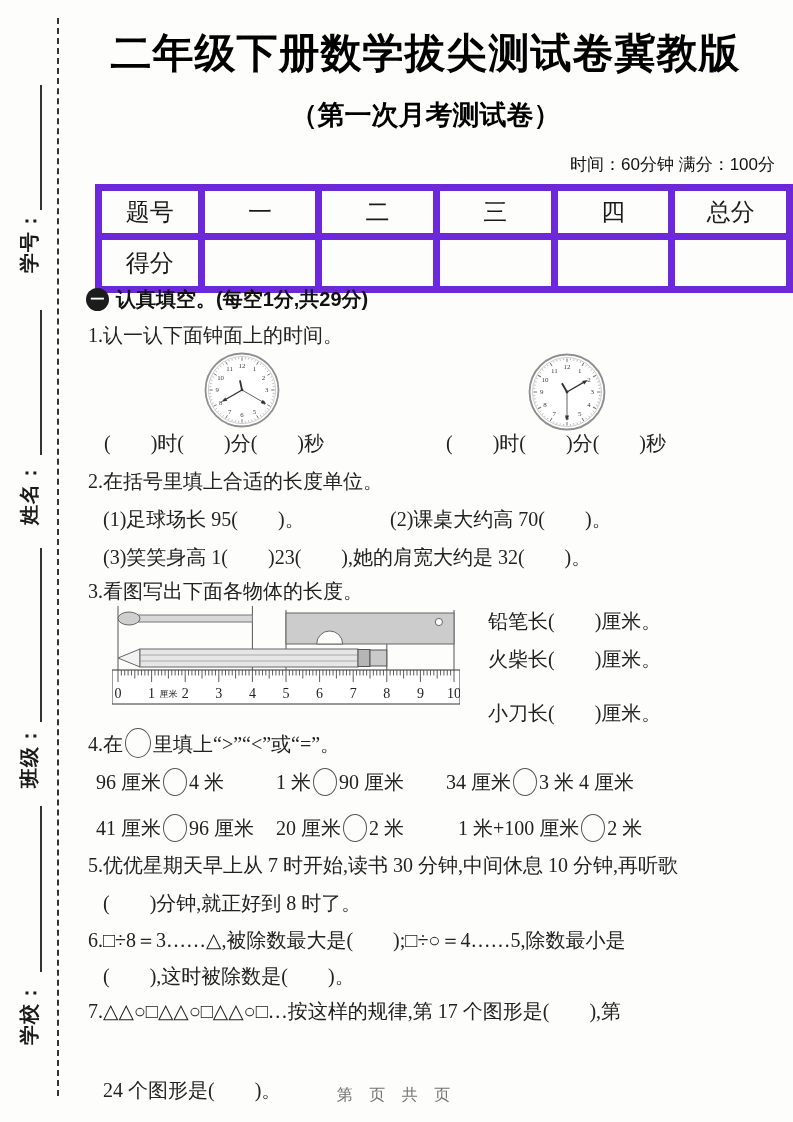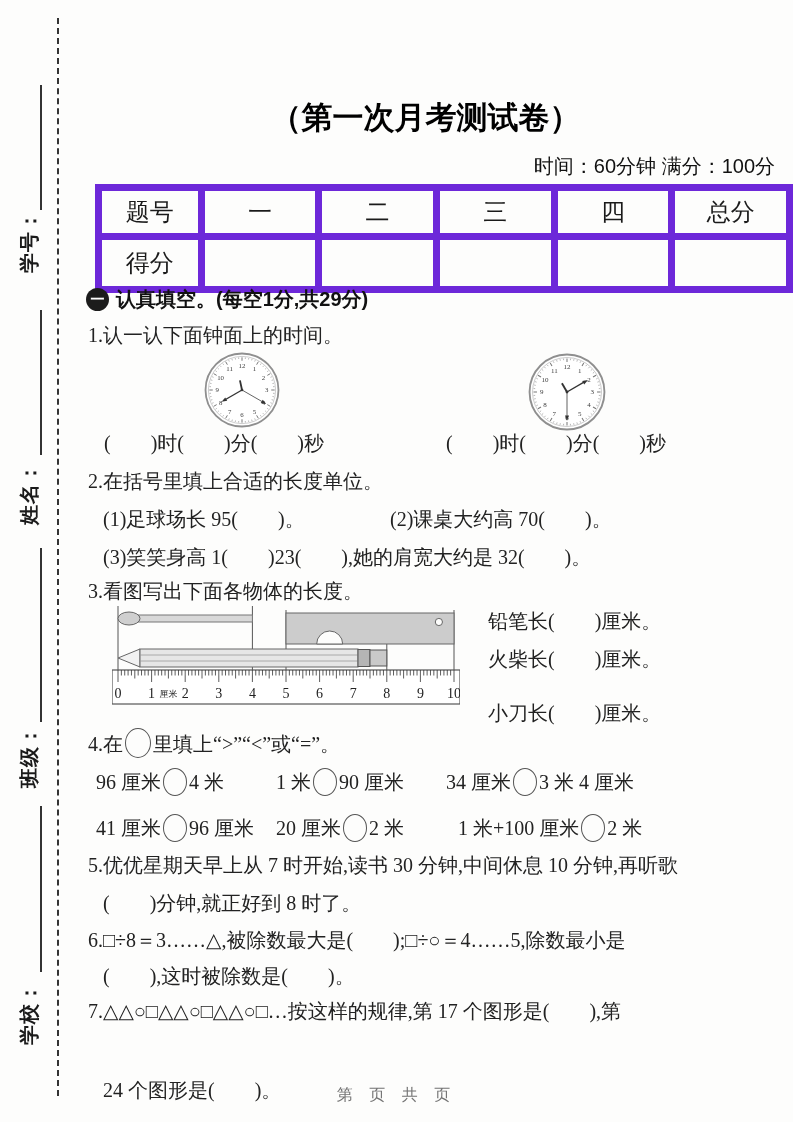--- a/index.html
+++ b/index.html
@@ -10,23 +10,23 @@
   .dash-line{position:absolute;left:57px;top:18px;height:1078px;border-left:2px dashed #333;}
   .write-seg{position:absolute;left:40px;width:0;border-left:2px solid #333;}
   .side-label{position:absolute;left:-3px;width:64px;text-align:center;
         transform:rotate(-90deg);font-size:20px;font-weight:bold;letter-spacing:1px;white-space:nowrap;}
   
   .title{position:absolute;left:70px;right:12px;top:26px;text-align:center;
         font-family:"Liberation Sans","DejaVu Sans",sans-serif;font-weight:900;
         font-size:41px;letter-spacing:1px;color:#000;}
   .subtitle{position:absolute;left:70px;right:12px;top:97px;text-align:center;
         font-family:"Liberation Sans","DejaVu Sans",sans-serif;font-weight:900;
-        font-size:31px;color:#000;}
+        font-size:27px;color:#000;}
   .meta{position:absolute;top:153px;left:70px;right:18px;text-align:right;
-        font-family:"Liberation Sans","DejaVu Sans",sans-serif;font-size:20px;color:#111;}
+        font-family:"Liberation Sans","DejaVu Sans",sans-serif;font-size:17px;color:#111;}
   
   table.score{position:absolute;left:95px;top:184px;border-collapse:collapse;table-layout:fixed;}
   table.score td{border:7px solid #6d28d9;text-align:center;font-size:24px;
         font-family:"Liberation Sans","DejaVu Sans",sans-serif;padding:0;}
   table.score tr.r1 td{height:42px;}
   table.score tr.r2 td{height:46px;margin-top:20px;}
   
   .sec-head{position:absolute;left:86px;top:286px;font-family:"Liberation Sans","DejaVu Sans",sans-serif;
         font-weight:bold;font-size:20px;color:#111;display:flex;align-items:center;gap:7px;}
   .badge{display:inline-flex;width:23px;height:23px;border-radius:50%;background:#1c1c1c;color:#fff;
@@ -49,20 +49,21 @@
   <div class="dash-line"></div>
   <div class="write-seg" style="top:85px;height:125px;"></div>
   <div class="write-seg" style="top:310px;height:145px;"></div>
   <div class="write-seg" style="top:548px;height:174px;"></div>
   <div class="write-seg" style="top:806px;height:166px;"></div>
   <span class="side-label" style="top:228px;">学号：</span>
   <span class="side-label" style="top:480px;">姓名：</span>
   <span class="side-label" style="top:743px;">班级：</span>
   <span class="side-label" style="top:1000px;">学校：</span>
 
+  <div class="title">二年级下册数学拔尖测试卷冀教版</div>
   <div class="subtitle">（第一次月考测试卷）</div>
   <div class="meta">时间：60分钟  满分：100分</div>
 
   <table class="score">
     <tbody>
         <tr class="r1">
       <td style="width:100px;">题号</td>
       <td style="width:116px;">一</td>
       <td style="width:116px;">二</td>
       <td style="width:116px;">三</td>

